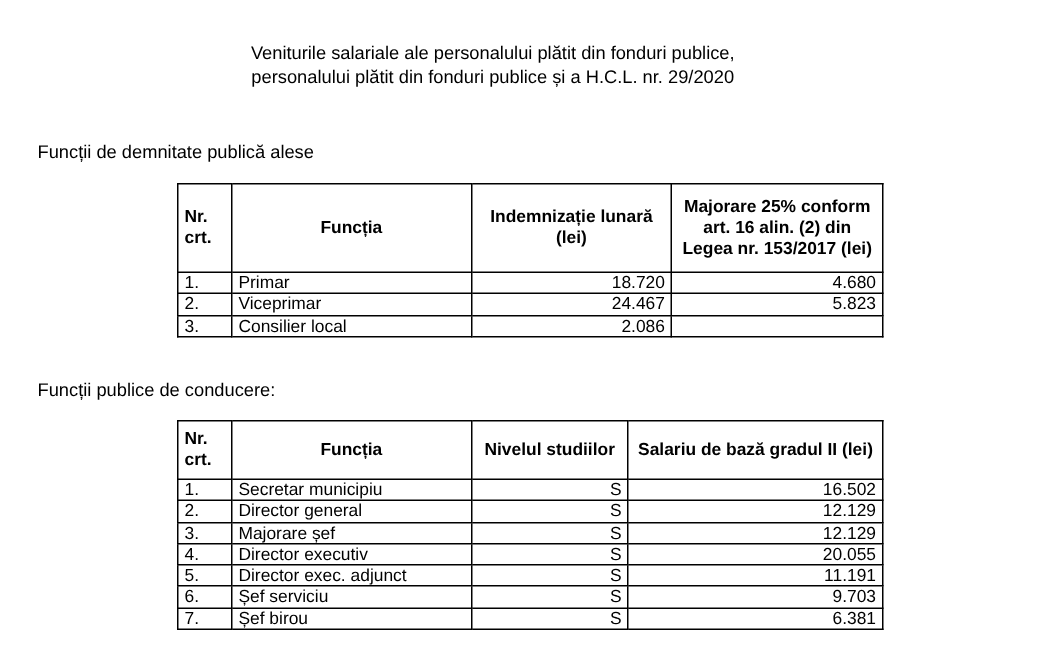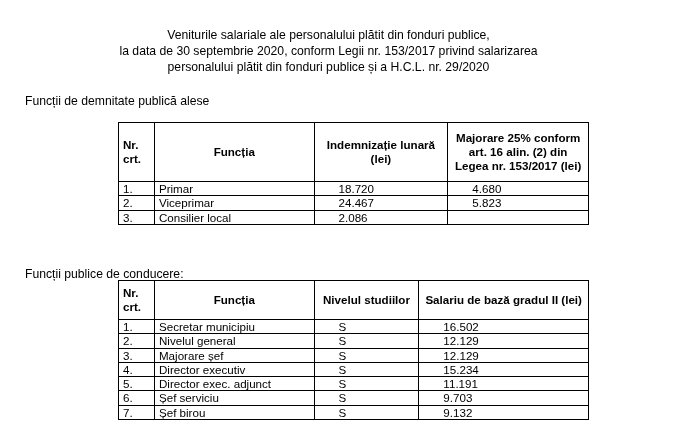--- a/index.html
+++ b/index.html
@@ -4,33 +4,32 @@
 <style>
   html, body { margin: 0; padding: 0; background: #ffffff; }
   body { width: 693px; height: 442px; position: relative; overflow: hidden;
          font-family: "Liberation Sans", sans-serif; color: #000; }
   .title { position: absolute; left: 0; width: 593px; top: 27px; text-align: center;
            font-size: 12.2px; line-height: 16px; margin-left: 32px; }
   .section { position: absolute; left: 25px; font-size: 12.2px; }
   table { position: absolute; border-collapse: collapse; font-size: 11.6px; }
   td, th { border: 1.3px solid #000; padding: 0 4px; line-height: 13.3px; height: 13.3px; }
   th { font-weight: bold; text-align: center; vertical-align: middle; line-height: 14px; }
-  td.c { text-align: left; padding-left: 24px; }
+  td.c { text-align: right; padding-left: 24px; }
   td.l { text-align: left; }
   #t1 { left: 118px; top: 122px; width: 471px; }
   #t1 th { height: 58px; }
   #t2 { left: 118px; top: 280px; width: 471px; }
   #t2 th { height: 38px; }
 </style>
 </head>
 <body>
 
 <div class="title">
   <div>Veniturile salariale ale personalului plătit din fonduri publice,</div>
-  <div>la data de 30 septembrie 2020, conform Legii nr. 153/2017 privind salarizarea</div>
   <div>personalului plătit din fonduri publice și a H.C.L. nr. 29/2020</div>
 </div>
 
 <div class="section" style="top:94px;">Funcții de demnitate publică alese</div>
 
 <table id="t1">
   <colgroup>
     <col style="width:36px">
       <col style="width:160px">
       <col style="width:134px">
@@ -59,21 +58,21 @@
       </tr>
       <tr>
         <td class="l">3.</td>
         <td class="l">Consilier local</td>
         <td class="c">2.086</td>
         <td class="c"></td>
       </tr>
     </tbody>
 </table>
 
-<div class="section" style="top:267px;">Funcții publice de conducere:</div>
+<div class="section" style="top:253px;">Funcții publice de conducere:</div>
 
 <table id="t2">
   <colgroup>
     <col style="width:36px">
       <col style="width:160px">
       <col style="width:105px">
       <col style="width:170px">
   </colgroup>
   <thead>
     <tr>
@@ -85,48 +84,48 @@
   </thead>
   <tbody id="t2body">
       <tr>
         <td class="l">1.</td>
         <td class="l">Secretar municipiu</td>
         <td class="c">S</td>
         <td class="c">16.502</td>
       </tr>
       <tr>
         <td class="l">2.</td>
-        <td class="l">Nivelul general</td>
+        <td class="l">Director general</td>
         <td class="c">S</td>
         <td class="c">12.129</td>
       </tr>
       <tr>
         <td class="l">3.</td>
         <td class="l">Majorare șef</td>
         <td class="c">S</td>
         <td class="c">12.129</td>
       </tr>
       <tr>
         <td class="l">4.</td>
         <td class="l">Director executiv</td>
         <td class="c">S</td>
-        <td class="c">15.234</td>
+        <td class="c">20.055</td>
       </tr>
       <tr>
         <td class="l">5.</td>
         <td class="l">Director exec. adjunct</td>
         <td class="c">S</td>
         <td class="c">11.191</td>
       </tr>
       <tr>
         <td class="l">6.</td>
         <td class="l">Șef serviciu</td>
         <td class="c">S</td>
         <td class="c">9.703</td>
       </tr>
       <tr>
         <td class="l">7.</td>
         <td class="l">Șef birou</td>
         <td class="c">S</td>
-        <td class="c">9.132</td>
+        <td class="c">6.381</td>
       </tr>
     </tbody>
 </table>
 
 </body></html>

